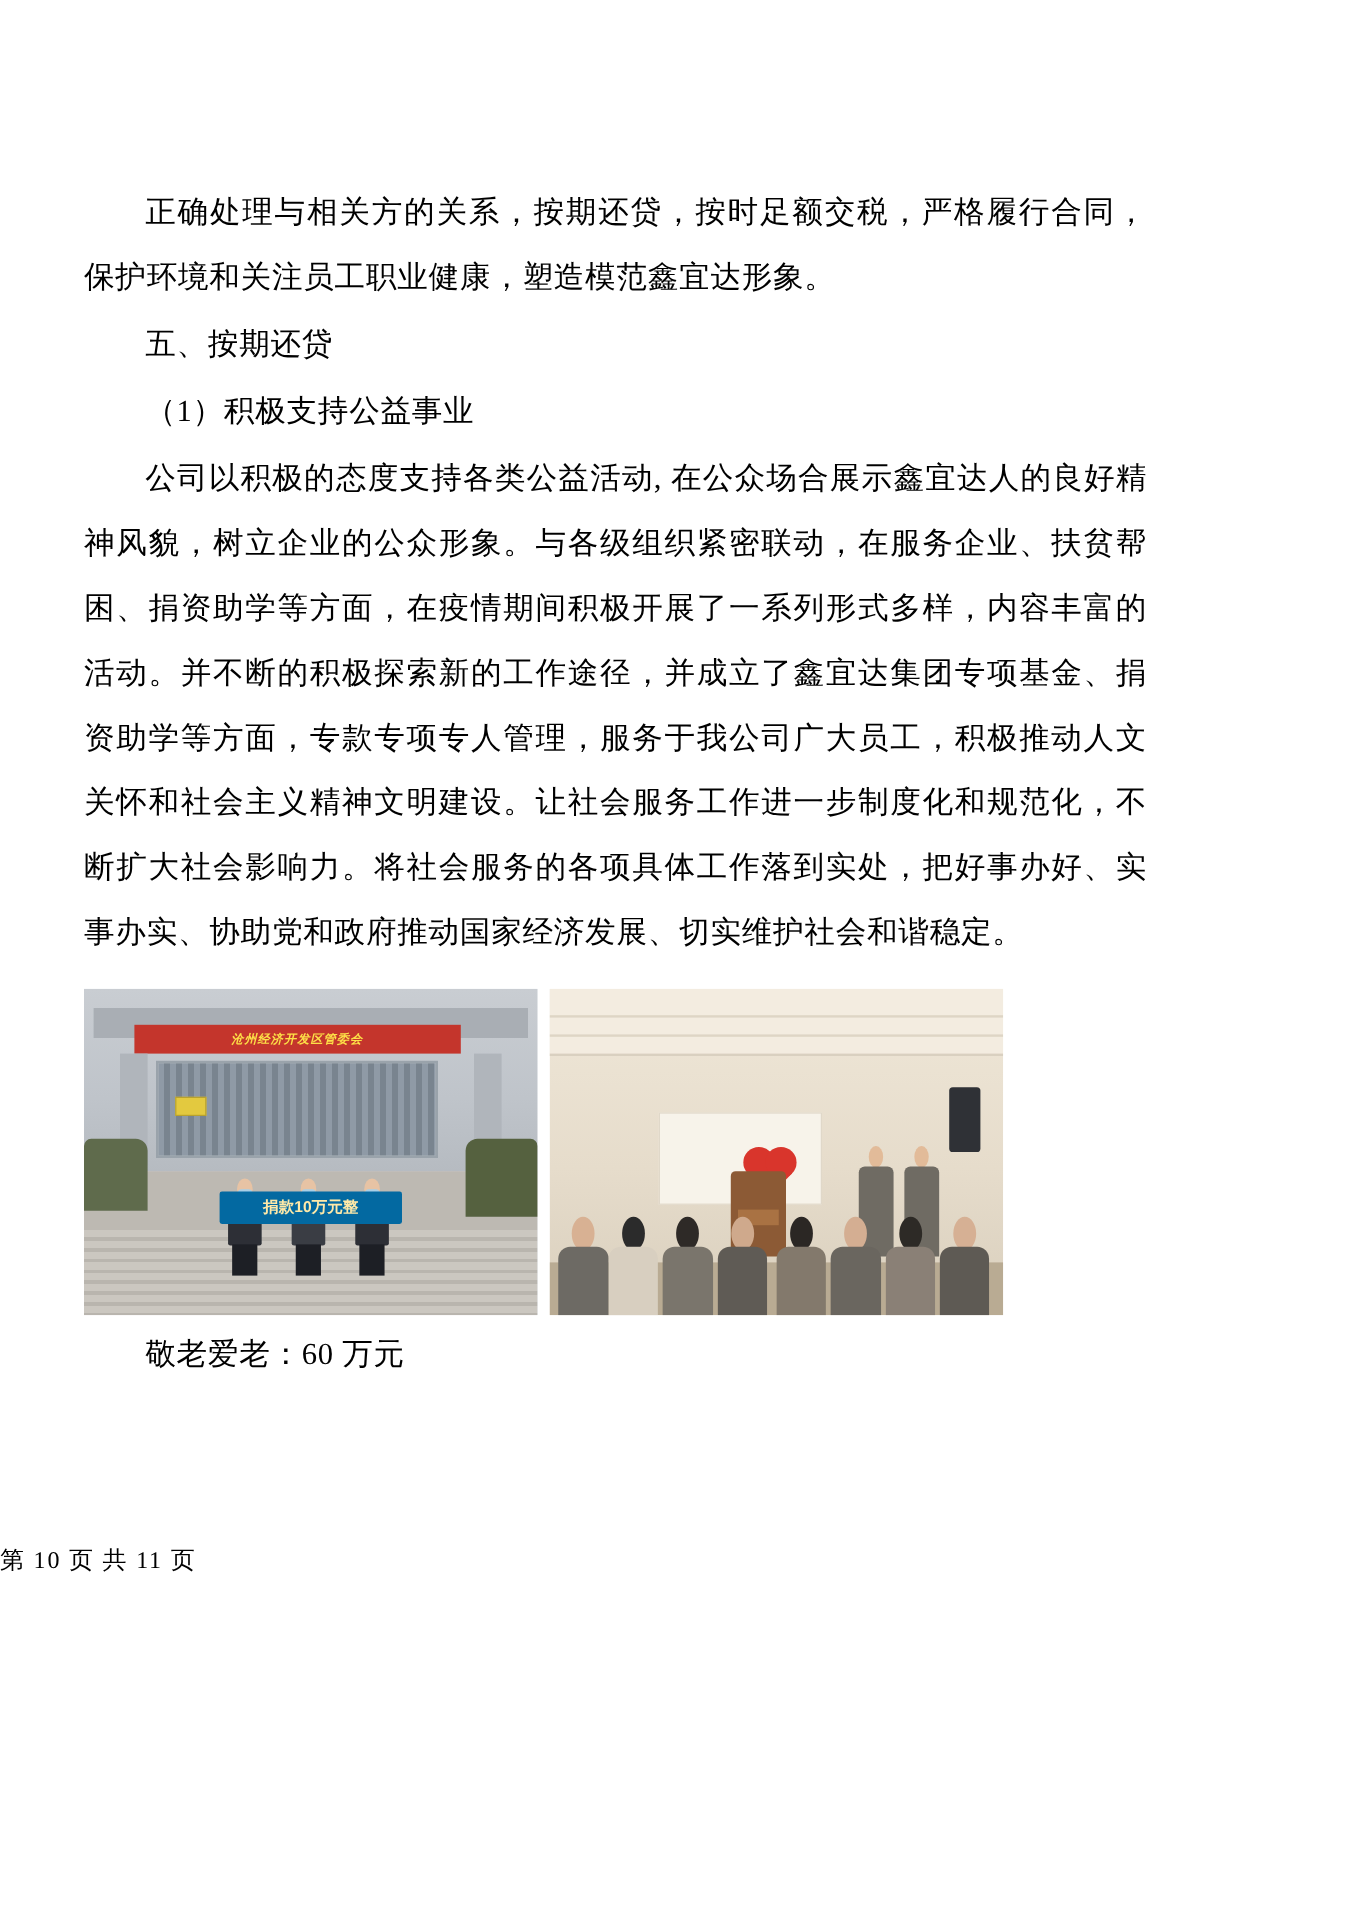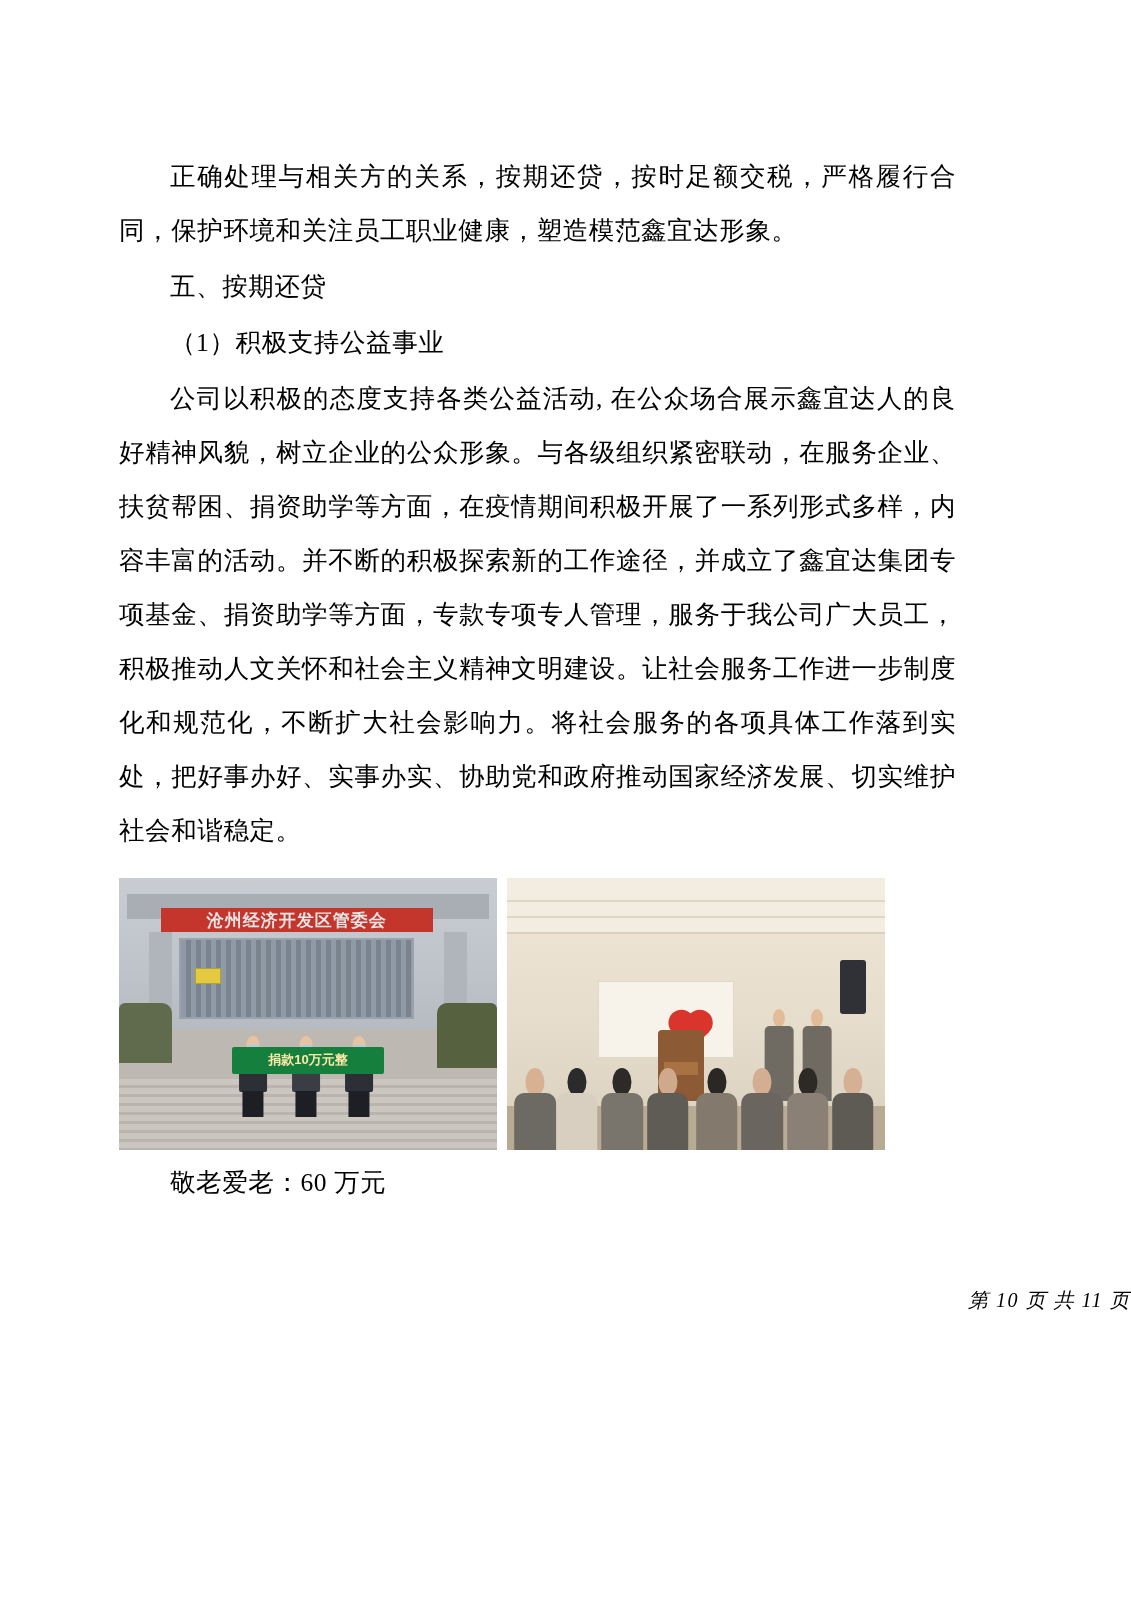--- a/index.html
+++ b/index.html
@@ -13,21 +13,21 @@
     font-family: "Liberation Serif", serif;
     color: #000000;
     position: relative;
     overflow: hidden;
   }
   .page {
     position: relative;
     width: 1131px;
     height: 1400px;
     box-sizing: border-box;
-    padding: 150px 175px 0 119px;
+    padding: 150px 175px 0 70px;
   }
   .para {
     font-family: "Liberation Serif", serif;
     font-size: 25.5px;
     line-height: 54px;
     text-align: justify;
     text-justify: inter-ideograph;
     letter-spacing: 0.6px;
     margin: 0 0 2px 0;
     text-indent: 51px;
@@ -56,27 +56,28 @@
     background: linear-gradient(#c9cdd2 0%, #bfc4ca 60%, #b6bbc1 100%);
   }
   .p1-roof {
     position: absolute; left: 2%; top: 6%; width: 96%; height: 9%;
     background: #a9aeb4;
   }
   .p1-banner {
     position: absolute; left: 11%; top: 11%; width: 72%; height: 9%;
     background: #c4352c;
     display: flex; align-items: center; justify-content: center;
-    color: #e5e5e5;
+    color: #fde047;
     font-family: "Liberation Sans", sans-serif;
     font-weight: bold;
-    font-size: 17px;
+    font-size: 10px;
     letter-spacing: 1px;
     white-space: nowrap;
     overflow: hidden;
+    font-style: italic;
   }
   .p1-glass {
     position: absolute; left: 16%; top: 22%; width: 62%; height: 30%;
     background: repeating-linear-gradient(90deg,#8f9aa6 0 5px,#79848f 5px 10px);
     border: 2px solid #9aa3ab;
     box-sizing: border-box;
   }
   .p1-col-l {
     position: absolute; left: 8%; top: 20%; width: 6%; height: 34%;
     background: #b0b5bb;
@@ -122,21 +123,21 @@
     position: absolute; left: 50%; top: 21%; transform: translateX(-50%);
     width: 82%; height: 48%; background: #2d2f36; border-radius: 6px 6px 2px 2px;
   }
   .p1-person .legs {
     position: absolute; left: 50%; bottom: 0; transform: translateX(-50%);
     width: 62%; height: 32%; background: #1d1f25;
   }
   .p1-person.p-mid .body { background: #3a3d44; }
   .p1-redbanner {
     position: absolute; left: 30%; bottom: 28%; width: 40%; height: 10%;
-    background: #15803d;
+    background: #0369a1;
     display: flex; align-items: center; justify-content: center;
     color: #ffe9a8;
     font-family: "Liberation Sans", sans-serif;
     font-weight: bold;
     font-size: 13px;
     white-space: nowrap;
     overflow: hidden;
     border-radius: 2px;
   }
 
@@ -217,26 +218,25 @@
     width: 46%; height: 34%; border-radius: 50%;
   }
   .p2-audience .body {
     position: absolute; left: 50%; top: 30%; transform: translateX(-50%);
     width: 100%; height: 70%; border-radius: 10px 10px 0 0;
   }
   .footer {
     position: absolute;
     left: 0; right: 0;
     bottom: 86px;
-    text-align: right;
+    text-align: left;
     font-family: "Liberation Serif", serif;
     font-size: 20px;
     letter-spacing: 1.5px;
     color: #000;
-    font-style: italic;
   }
 </style>
 </head>
 <body>
 
 <div class="page">
 
   <p class="para">正确处理与相关方的关系，按期还贷，按时足额交税，严格履行合同，保护环境和关注员工职业健康，塑造模范鑫宜达形象。</p>
 
   <p class="para">五、按期还贷</p>

